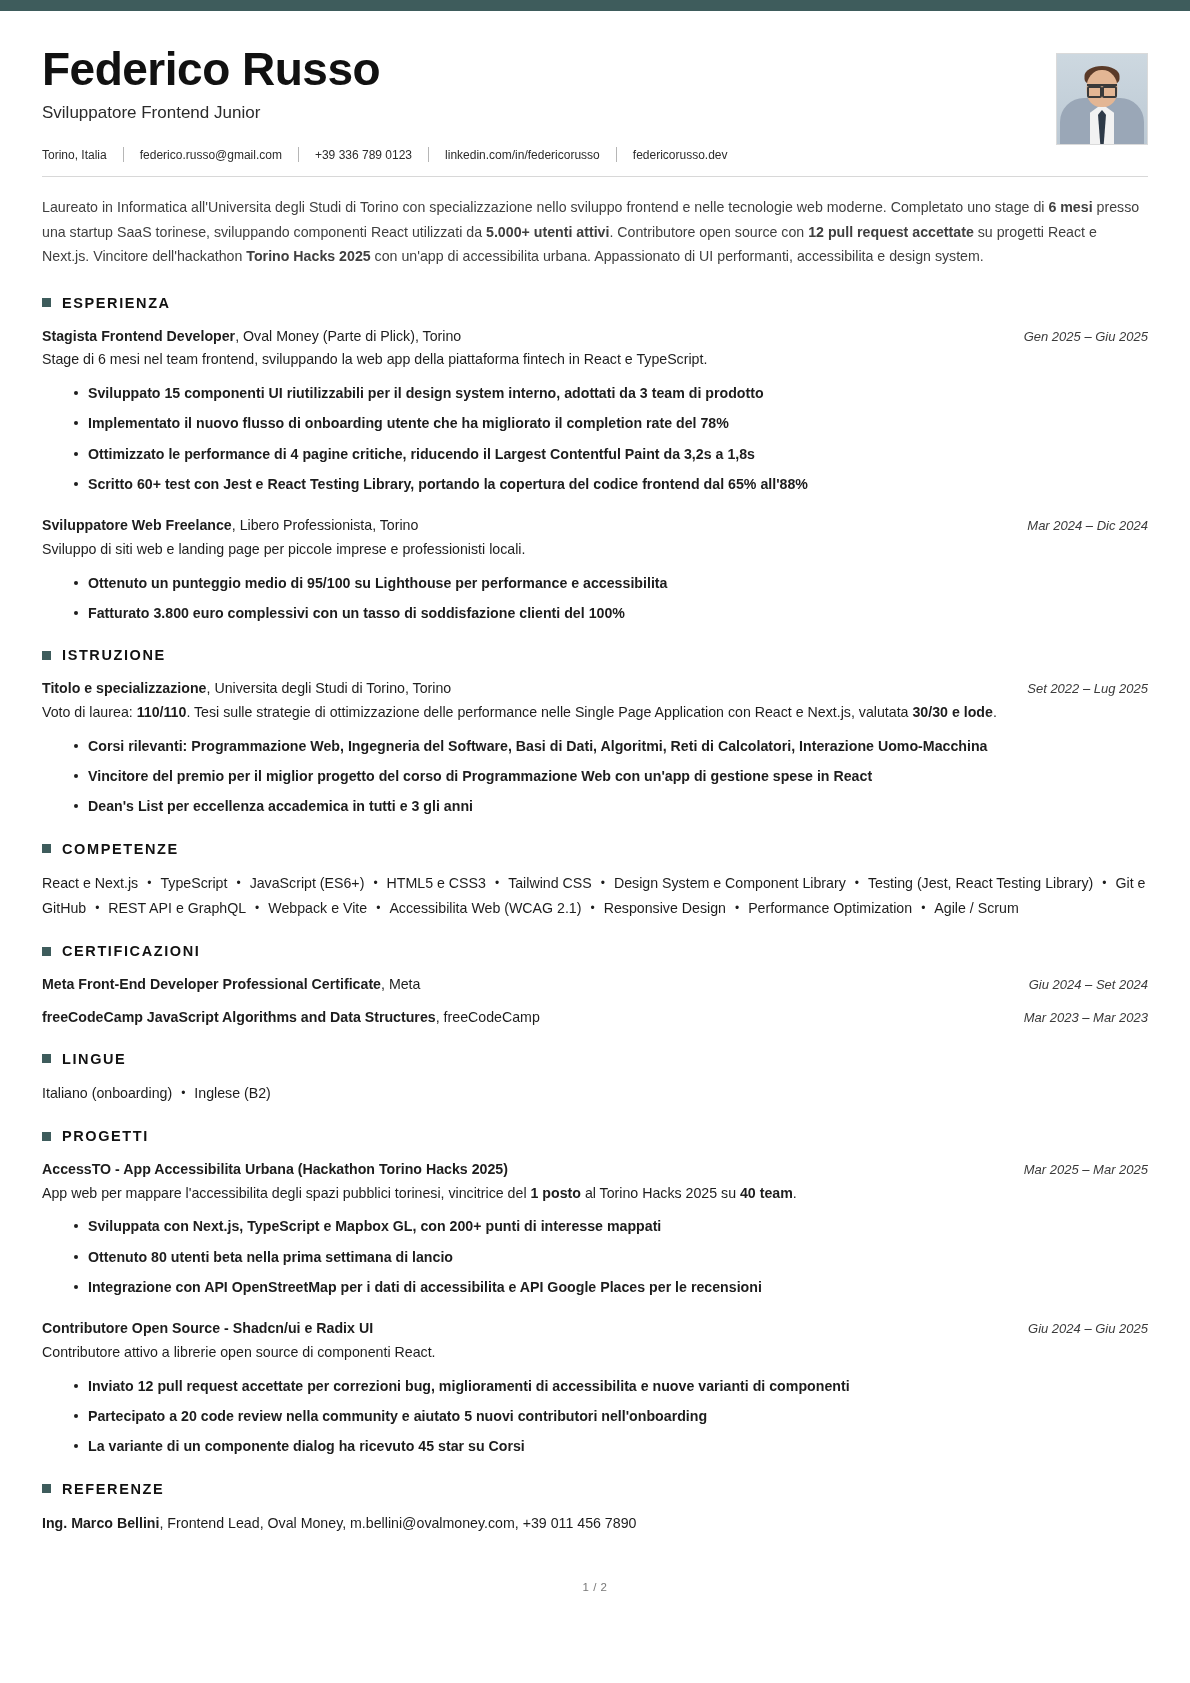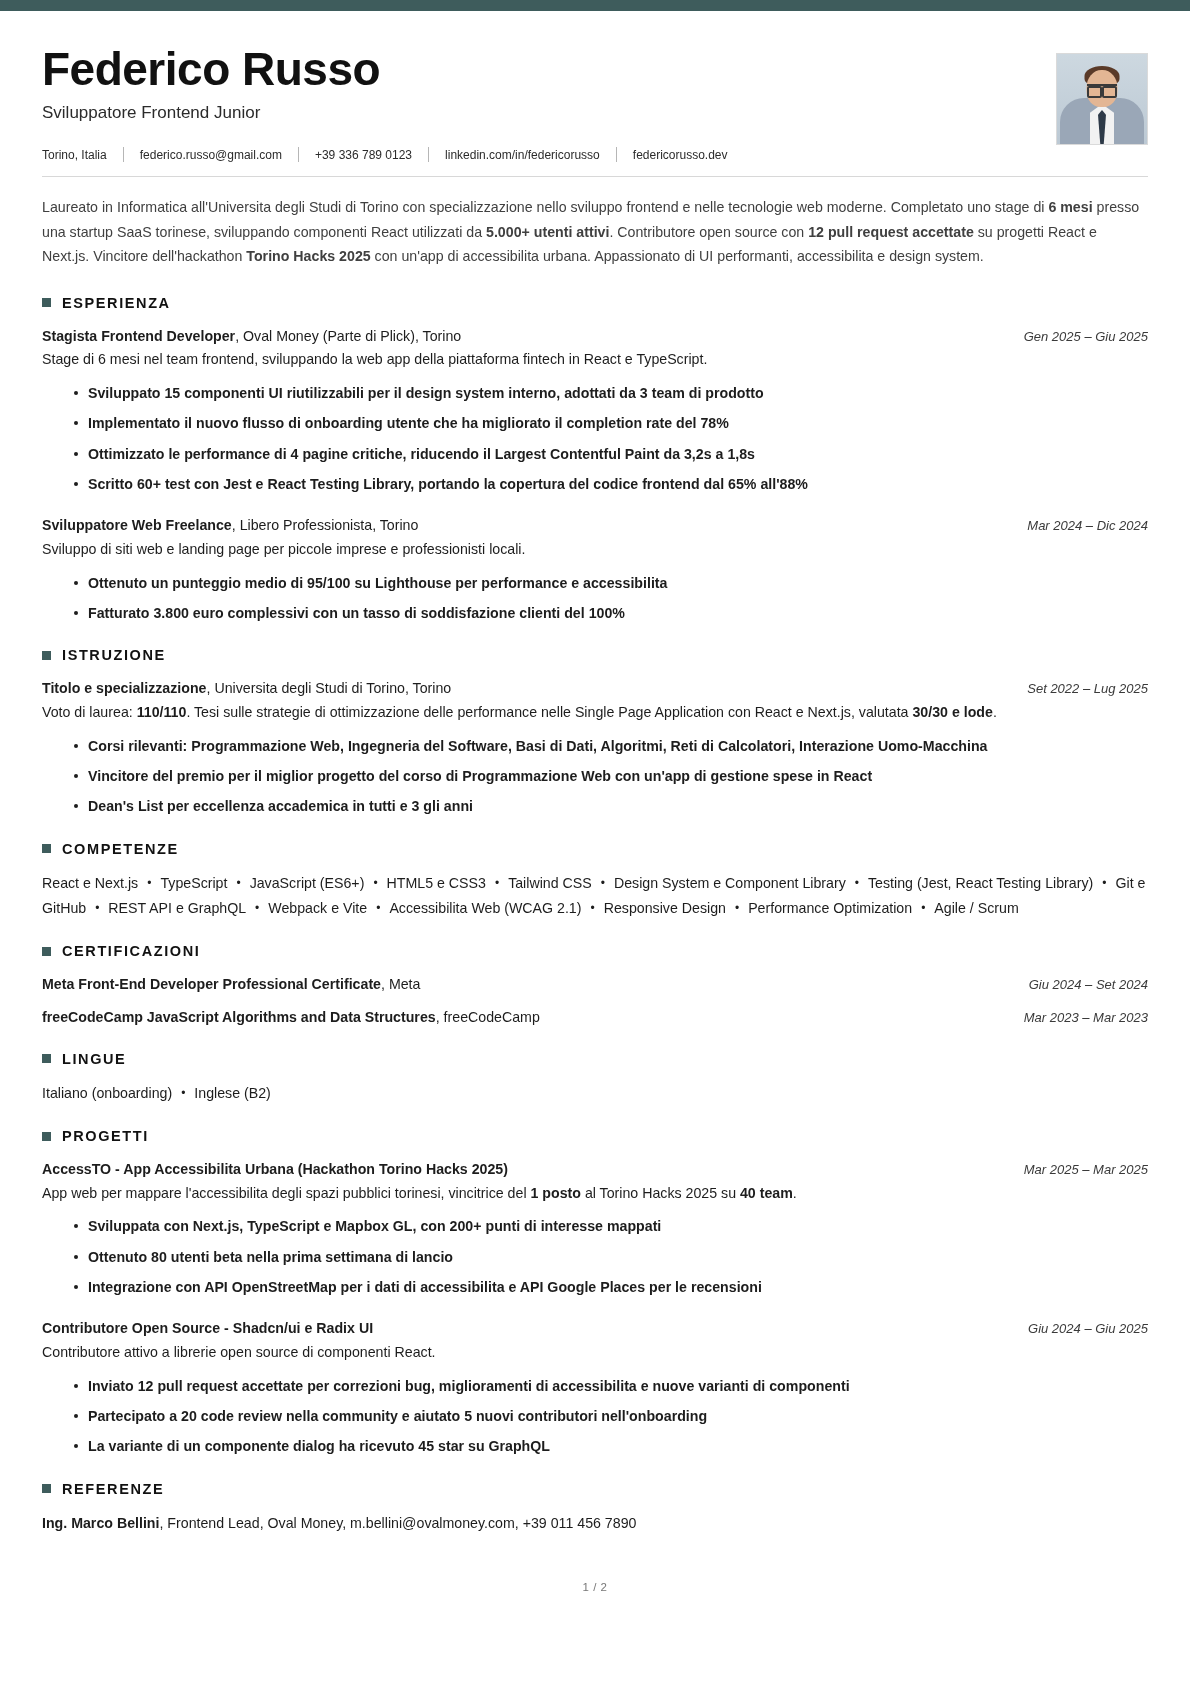--- a/index.html
+++ b/index.html
@@ -342,21 +342,21 @@
           </div>
           <div class="entry">
             <div class="entry-head">
               <div class="entry-title"><b>Contributore Open Source - Shadcn/ui e Radix UI</b></div>
               <div class="entry-date">Giu 2024 – Giu 2025</div>
             </div>
             <p class="entry-desc"><span>Contributore attivo a librerie open source di componenti React.</span></p>
             <ul class="bullets">
               <li><span>Inviato </span><b>12 pull request accettate</b><span> per correzioni bug, miglioramenti di accessibilita e nuove varianti di componenti</span></li>
               <li><span>Partecipato a </span><b>20 code review</b><span> nella community e aiutato </span><b>5 nuovi contributori</b><span> nell'onboarding</span></li>
-              <li><span>La variante di un componente dialog ha ricevuto </span><b>45 star</b><span> su GraphQL</span></li>
+              <li><span>La variante di un componente dialog ha ricevuto </span><b>45 star</b><span> su Corsi</span></li>
             </ul>
           </div>
         </div>
     </div>
 
     <div class="section">
       <div class="section-title">
         <span class="sq"></span>
         <span>REFERENZE</span>
       </div>

